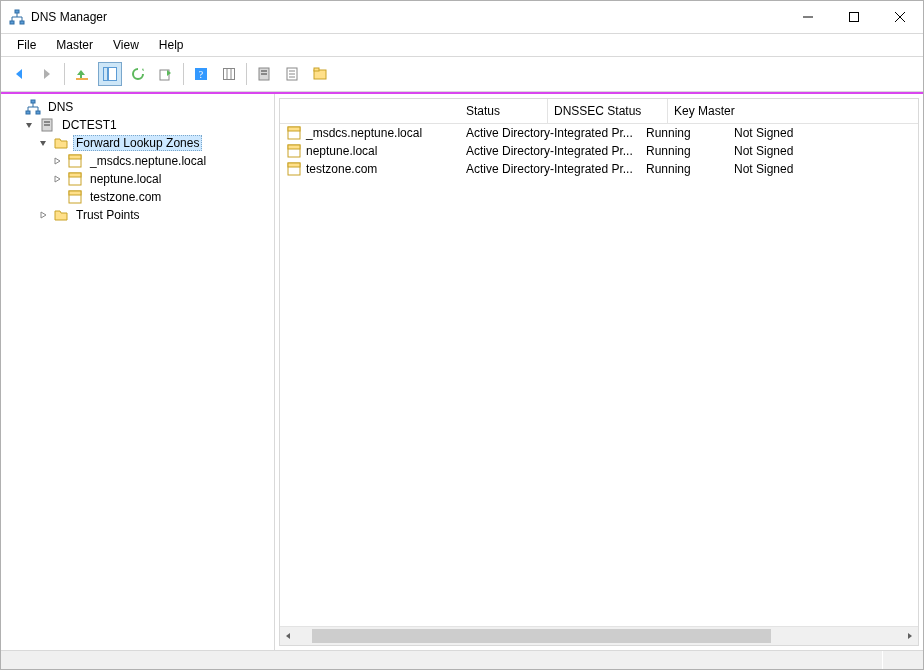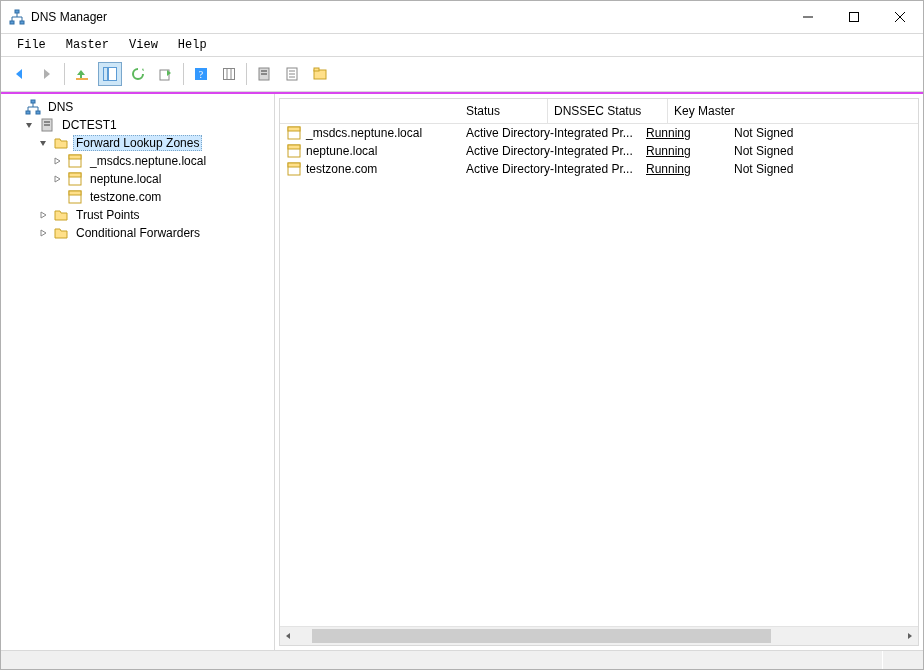--- a/index.html
+++ b/index.html
@@ -48,21 +48,20 @@
     display: flex;
     align-items: center;
     padding: 0 6px;
     border-top: 1px solid #d9d9d9;
     border-bottom: 1px solid #d9d9d9;
     flex-shrink: 0;
   }
   .menubar .menuitem {
     padding: 2px 10px;
     cursor: default;
-    font-family: Liberation Mono, monospace;
   }
 
   
   .toolbar {
     height: 30px;
     display: flex;
     align-items: center;
     padding: 2px 6px;
     gap: 4px;
     border-bottom: 1px solid #d9d9d9;
@@ -156,21 +155,21 @@
   }
   .cell {
     padding: 0 6px;
     overflow: hidden;
     text-overflow: ellipsis;
     white-space: nowrap;
     box-sizing: border-box;
   }
   .cell.name   { width: 180px; display:flex; align-items:center; gap:4px;}
   .cell.type   { width: 180px; }
-  .cell.status { width: 88px; text-decoration: underline; }
+  .cell.status { width: 88px; }
   .cell.dnssec { width: 120px; }
   .cell.key    { width: 70px; }
 
   
   .hscroll {
     height: 18px;
     background: #f0f0f0;
     border-top: 1px solid #e3e3e3;
     display: flex;
     align-items: center;
@@ -432,34 +431,20 @@
             </svg>
         </span>
         <span class="icon">
           <svg width="16" height="16">
               <path d="M2 4 h5 l1 2 h6 v7 H2 Z" fill="#ffe08a" stroke="#c9a227"></path>
             </svg>
         </span>
         <span class="tree-label">Trust Points</span>
       </div>
 
-      <div class="tree-row">
-        <span class="tree-indent" style="width:28px"></span>
-        <span class="expander">
-          <svg width="10" height="10">
-              <path d="M3 2 L8 5 L3 8 Z" fill="none" stroke="#888"></path>
-            </svg>
-        </span>
-        <span class="icon">
-          <svg width="16" height="16">
-              <path d="M2 4 h5 l1 2 h6 v7 H2 Z" fill="#ffe08a" stroke="#c9a227"></path>
-            </svg>
-        </span>
-        <span class="tree-label">Conditional Forwarders</span>
-      </div>
 
     </div>
 
     <div class="listpane">
       <div class="listheader">
         <div class="col name">Name</div>
         <div class="col status">Status</div>
         <div class="col dnssec">DNSSEC Status</div>
         <div class="col key">Key Master</div>
       </div>

